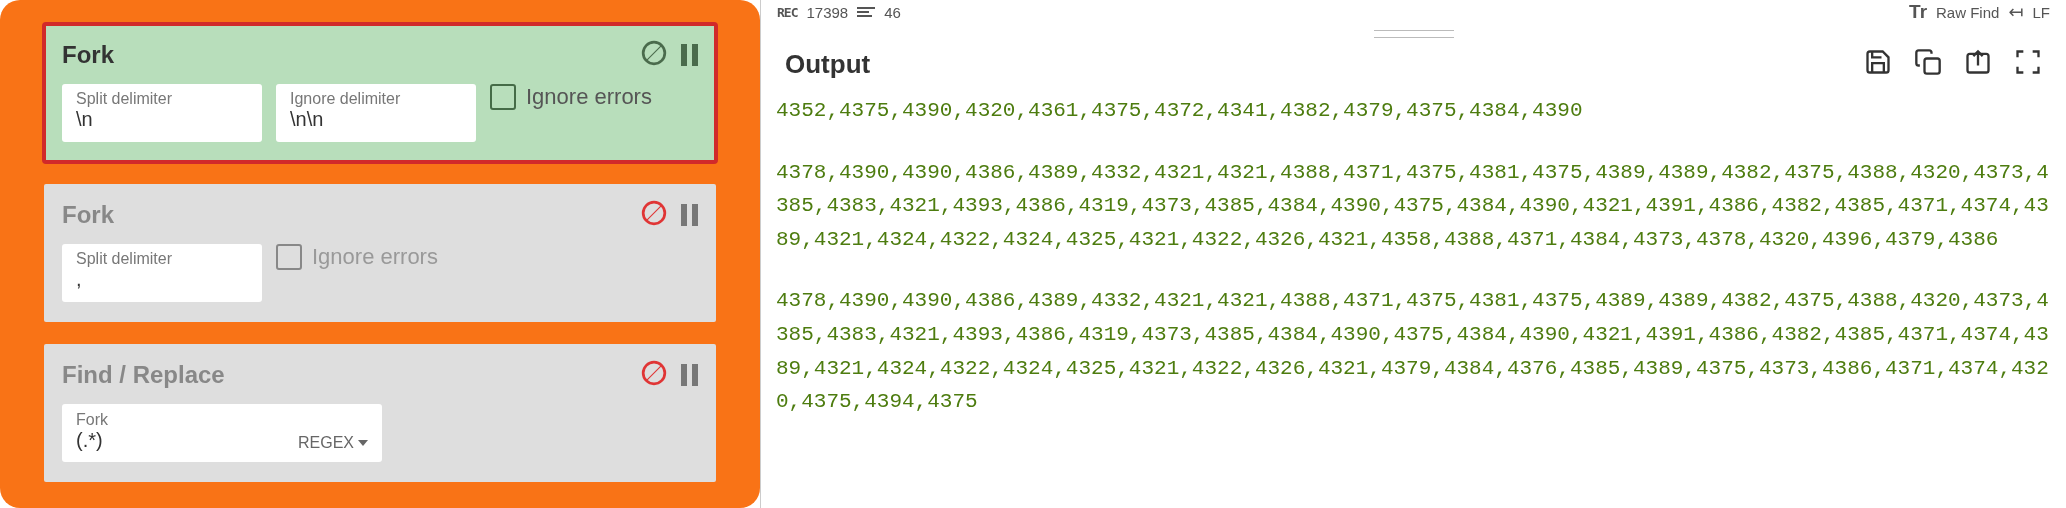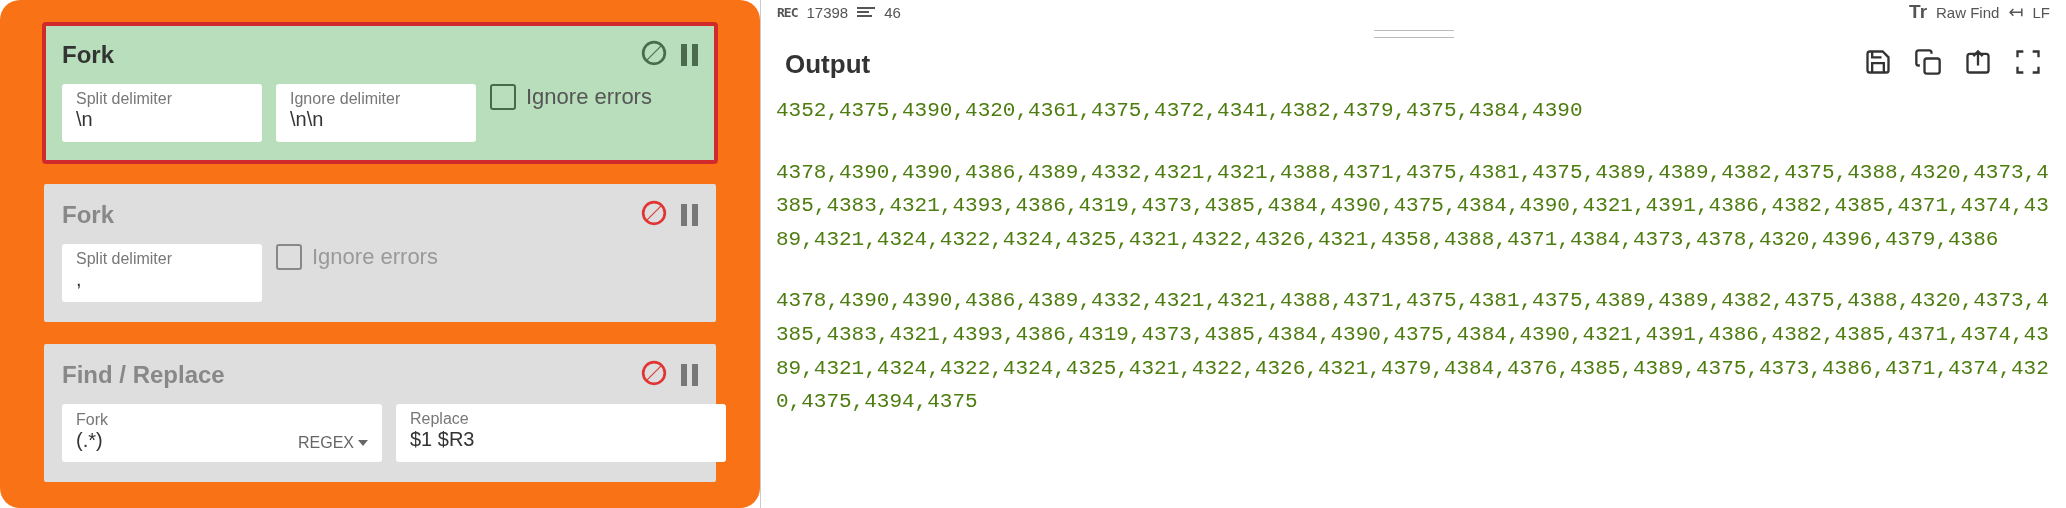--- a/index.html
+++ b/index.html
@@ -150,24 +150,20 @@
         <div class="field find">
           <div class="inner">
             <div class="field-label">Fork</div>
             <div class="field-value">(.*)</div>
           </div>
           <div class="regex-tag">
             <span>REGEX</span>
             <span class="caret"></span>
           </div>
         </div>
-        <div class="field replace">
-          <div class="field-label">Replace</div>
-          <div class="field-value">$1 $R3</div>
-        </div>
       </div>
     </div>
 
   </div>
 
   <div class="right">
     <div class="statusbar">
       <span class="stat-icon">REC</span>
       <span>17398</span>
       <span class="lines-icon">

